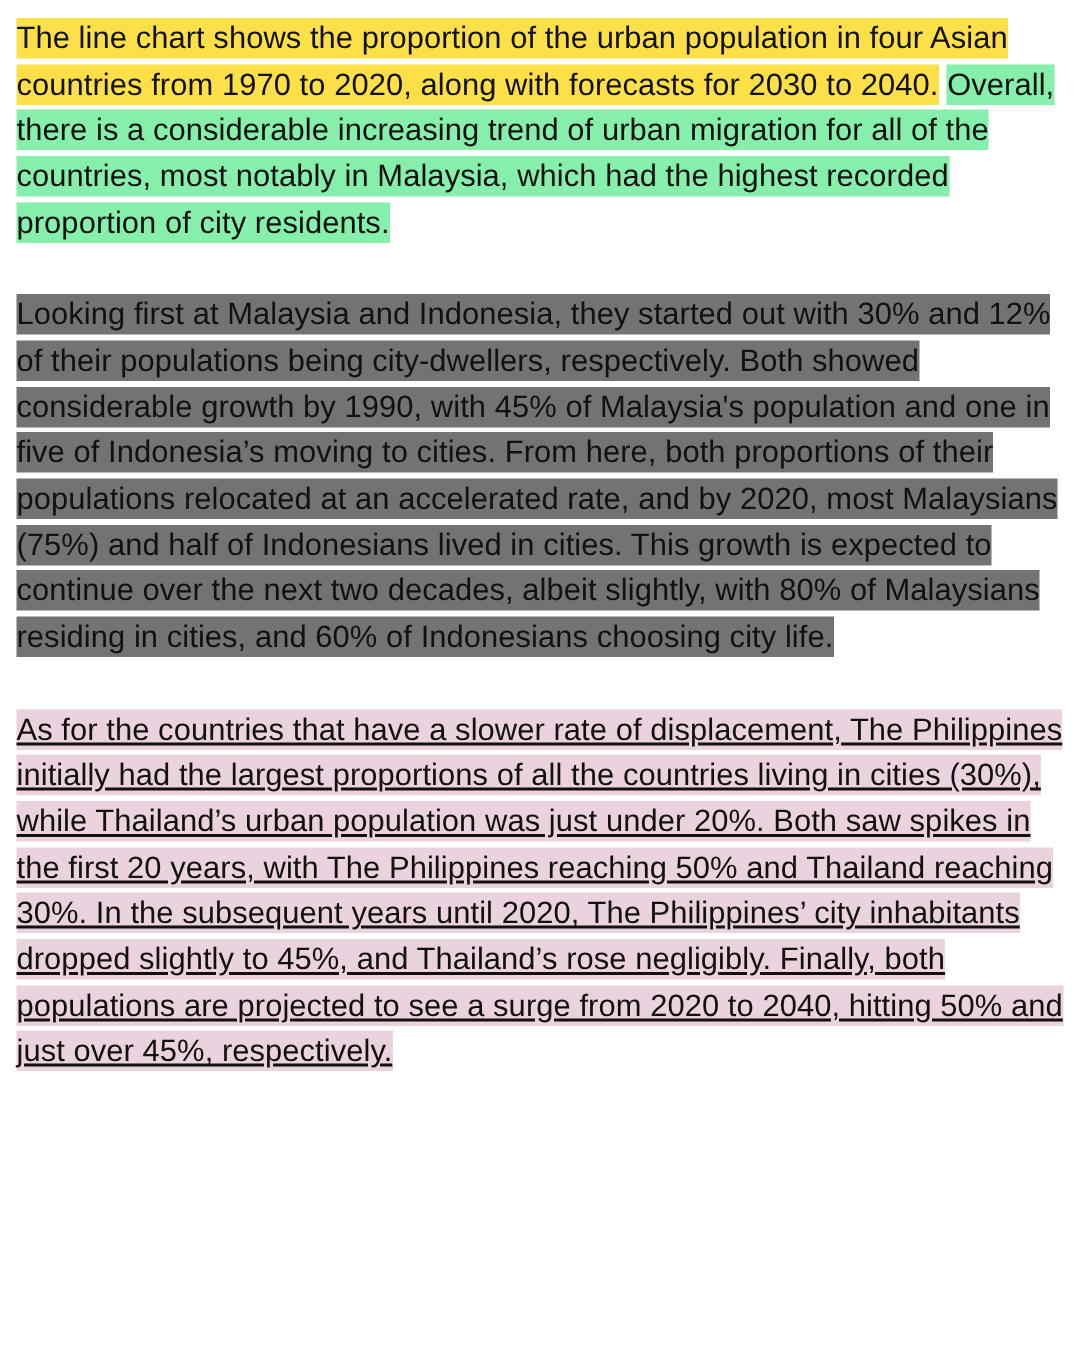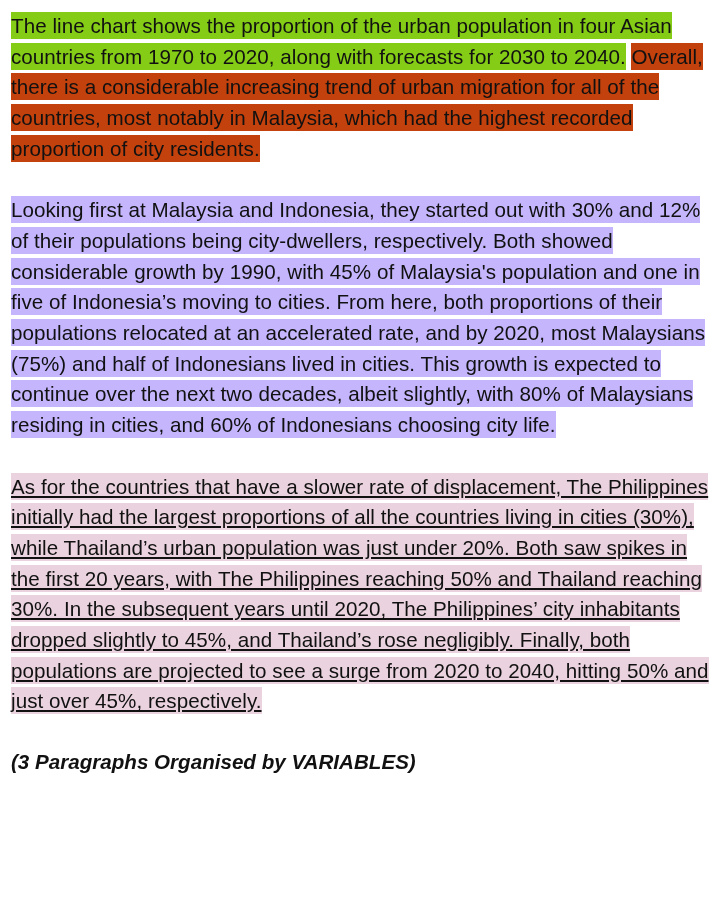--- a/index.html
+++ b/index.html
@@ -26,36 +26,35 @@
       font-size: 20.6px;
       line-height: 30.7px;
       letter-spacing: 0.05px;
     }
     .para + .para { margin-top: 30.7px; }
     .hl {
       -webkit-box-decoration-break: clone;
       box-decoration-break: clone;
       padding: 2px 0 2px 0;
     }
-    .hl-yellow { background: #84cc16; text-align: right; }
-    .hl-green  { background: #c2410c; }
-    .hl-blue   { background: #c4b5fd; }
+    .hl-yellow { background: #fde047; text-align: right; }
+    .hl-green  { background: #86efac; }
+    .hl-blue   { background: #737373; }
     .hl-pink   { background: #ead3de; text-decoration: underline; }
     .note {
       margin-top: 30px;
       font-size: 20.6px;
       line-height: 30.7px;
       font-weight: bold;
       font-style: italic;
     }
   </style>
 </head>
 <body>
 
 <div class="doc">
   <p class="para"><span class="hl hl-yellow">The line chart shows the proportion of the urban population in four Asian countries from 1970 to 2020, along with forecasts for 2030 to 2040.</span><span> </span><span class="hl hl-green">Overall, there is a considerable increasing trend of urban migration for all of the countries, most notably in Malaysia, which had the highest recorded proportion of city residents.</span></p>
 
   <p class="para"><span class="hl hl-blue">Looking first at Malaysia and Indonesia, they started out with 30% and 12% of their populations being city-dwellers, respectively. Both showed considerable growth by 1990, with 45% of Malaysia's population and one in five of Indonesia’s moving to cities. From here, both proportions of their populations relocated at an accelerated rate, and by 2020, most Malaysians (75%) and half of Indonesians lived in cities. This growth is expected to continue over the next two decades, albeit slightly, with 80% of Malaysians residing in cities, and 60% of Indonesians choosing city life.</span></p>
 
   <p class="para"><span class="hl hl-pink">As for the countries that have a slower rate of displacement, The Philippines initially had the largest proportions of all the countries living in cities (30%), while Thailand’s urban population was just under 20%. Both saw spikes in the first 20 years, with The Philippines reaching 50% and Thailand reaching 30%. In the subsequent years until 2020, The Philippines’ city inhabitants dropped slightly to 45%, and Thailand’s rose negligibly. Finally, both populations are projected to see a surge from 2020 to 2040, hitting 50% and just over 45%, respectively.</span></p>
 
-  <div class="note">(3 Paragraphs Organised by VARIABLES)</div>
 </div>
 
 </body></html>

